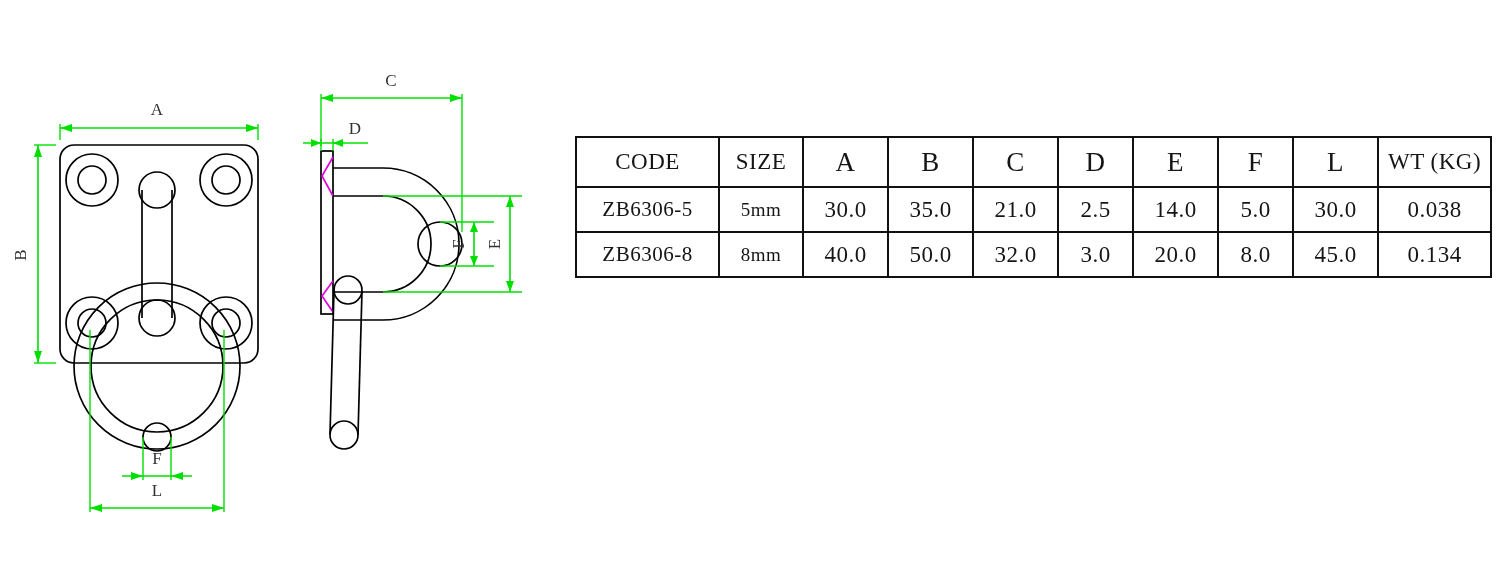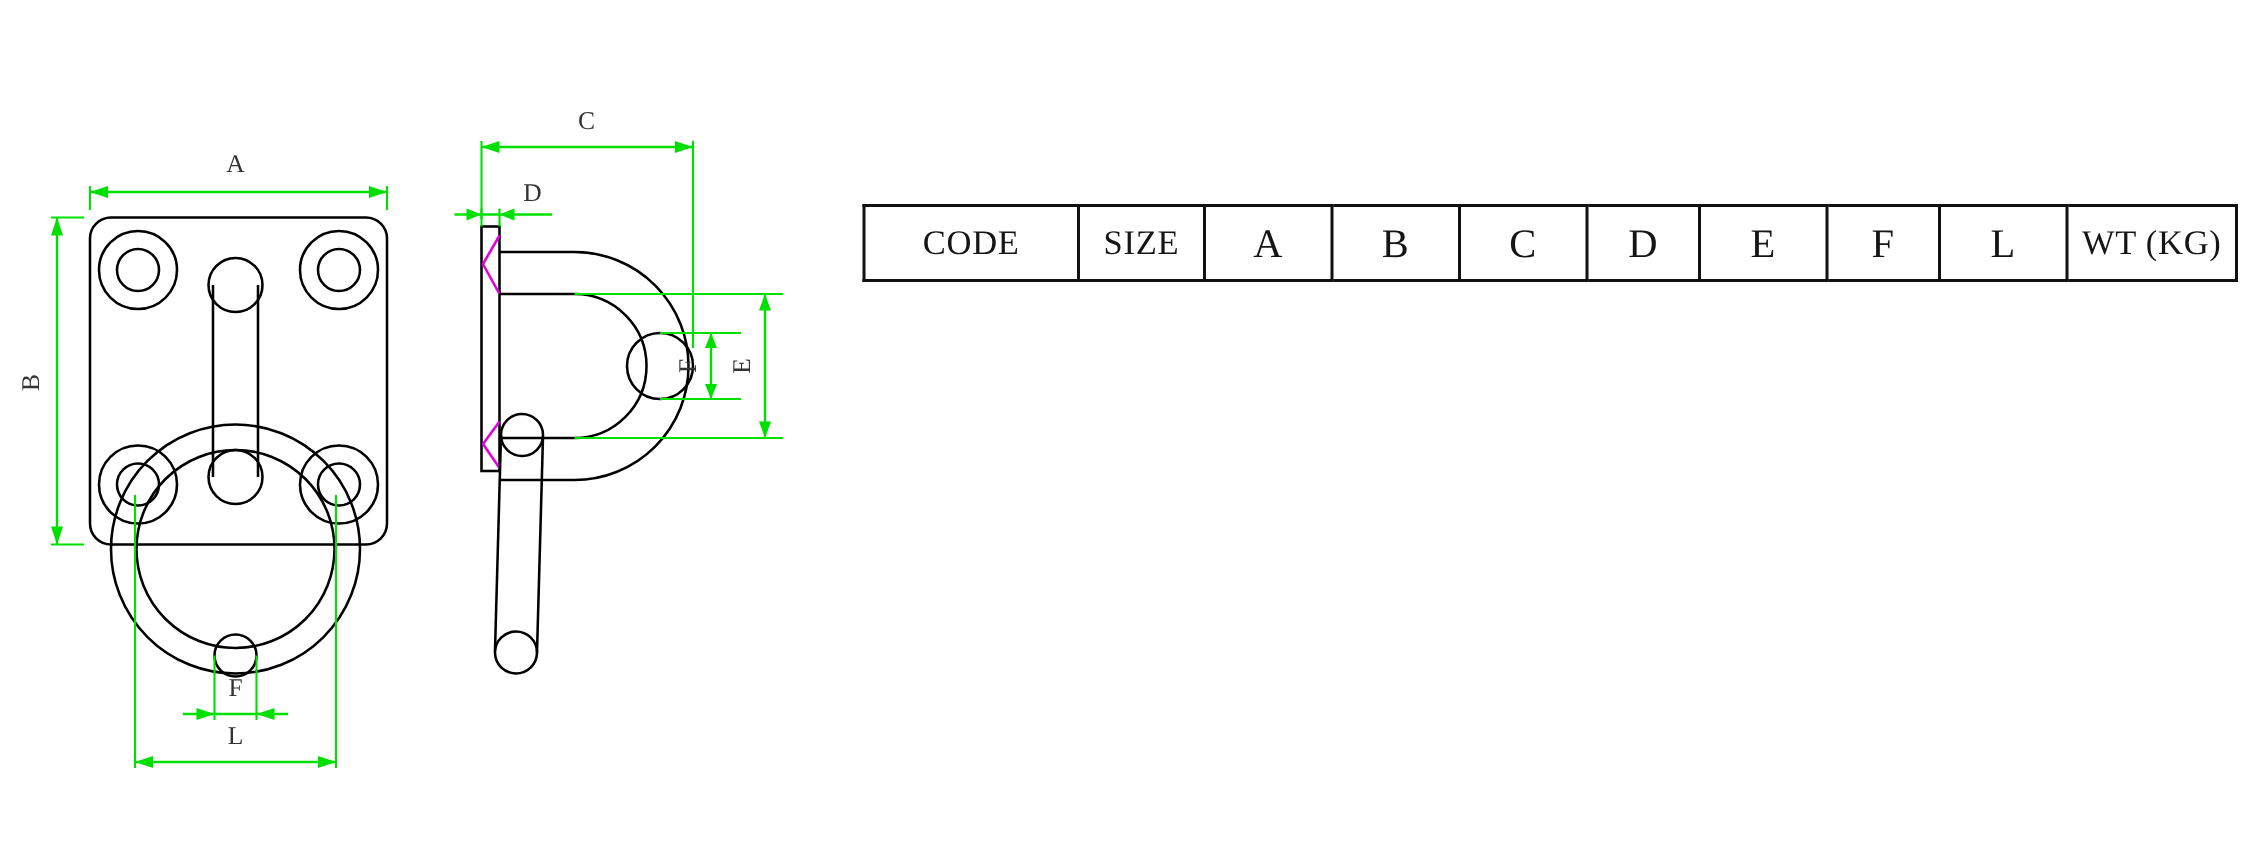--- a/index.html
+++ b/index.html
@@ -256,17 +256,41 @@
           <th>B</th>
           <th>C</th>
           <th>D</th>
           <th>E</th>
           <th>F</th>
           <th>L</th>
           <th class="small-head">WT (KG)</th>
         </tr>
       </thead>
       <tbody>
+        <tr>
+          <td class="code-cell">ZB6306-5</td>
+          <td class="size-cell">5mm</td>
+          <td>30.0</td>
+          <td>35.0</td>
+          <td>21.0</td>
+          <td>2.5</td>
+          <td>14.0</td>
+          <td>5.0</td>
+          <td>30.0</td>
+          <td>0.038</td>
+        </tr>
+        <tr>
+          <td class="code-cell">ZB6306-8</td>
+          <td class="size-cell">8mm</td>
+          <td>40.0</td>
+          <td>50.0</td>
+          <td>32.0</td>
+          <td>3.0</td>
+          <td>20.0</td>
+          <td>8.0</td>
+          <td>45.0</td>
+          <td>0.134</td>
+        </tr>
       </tbody>
     </table>
   </div>
 
 </div>
 
 </body></html>

